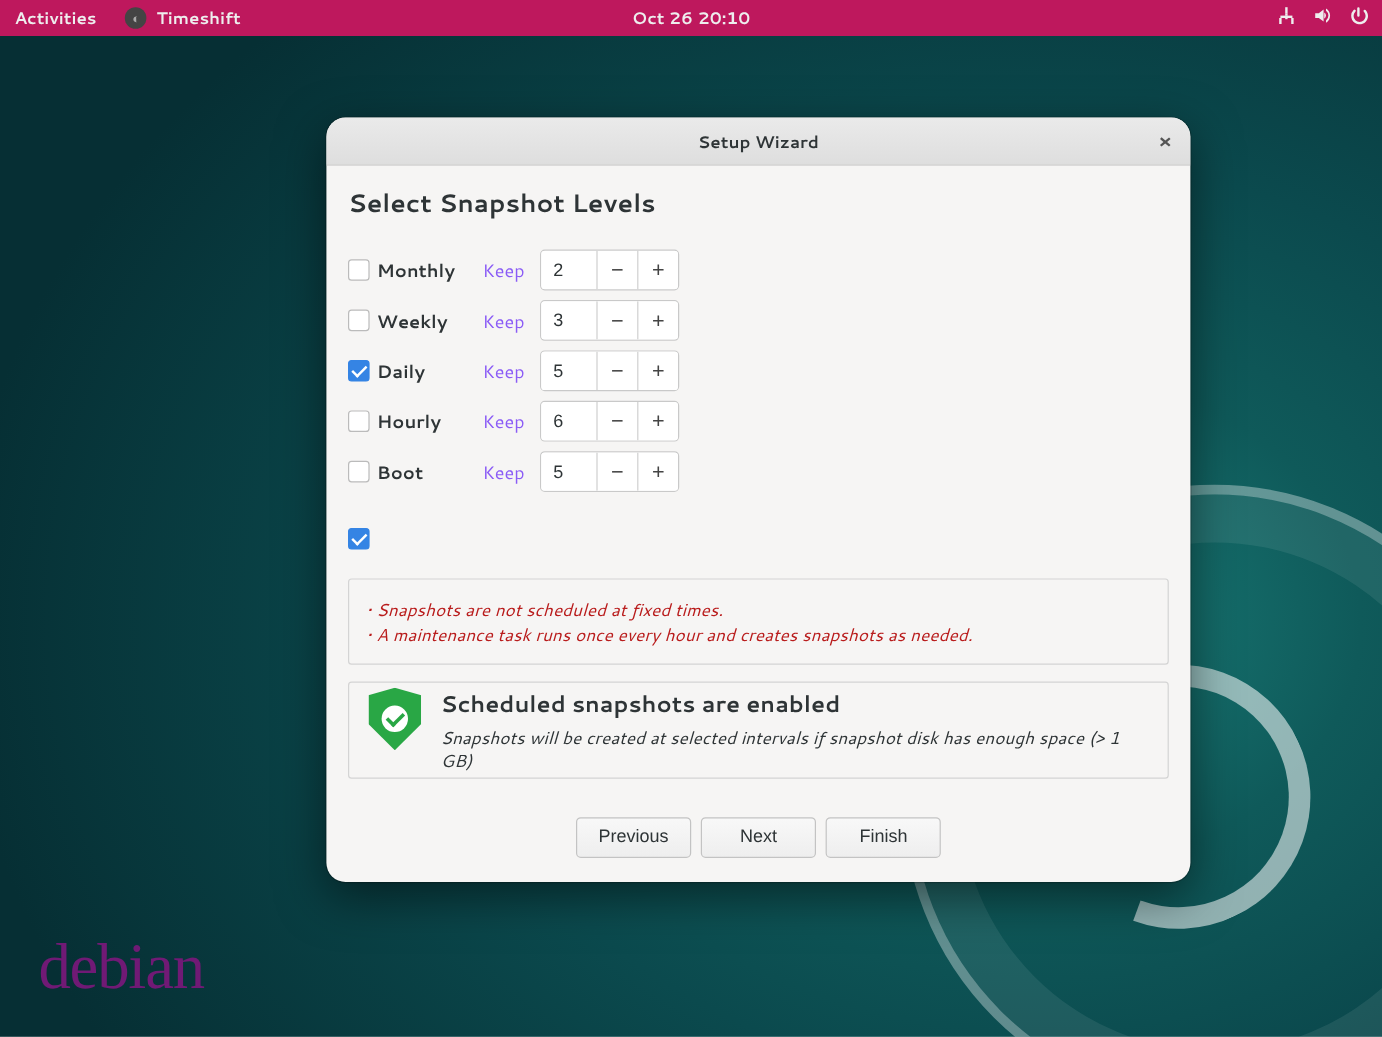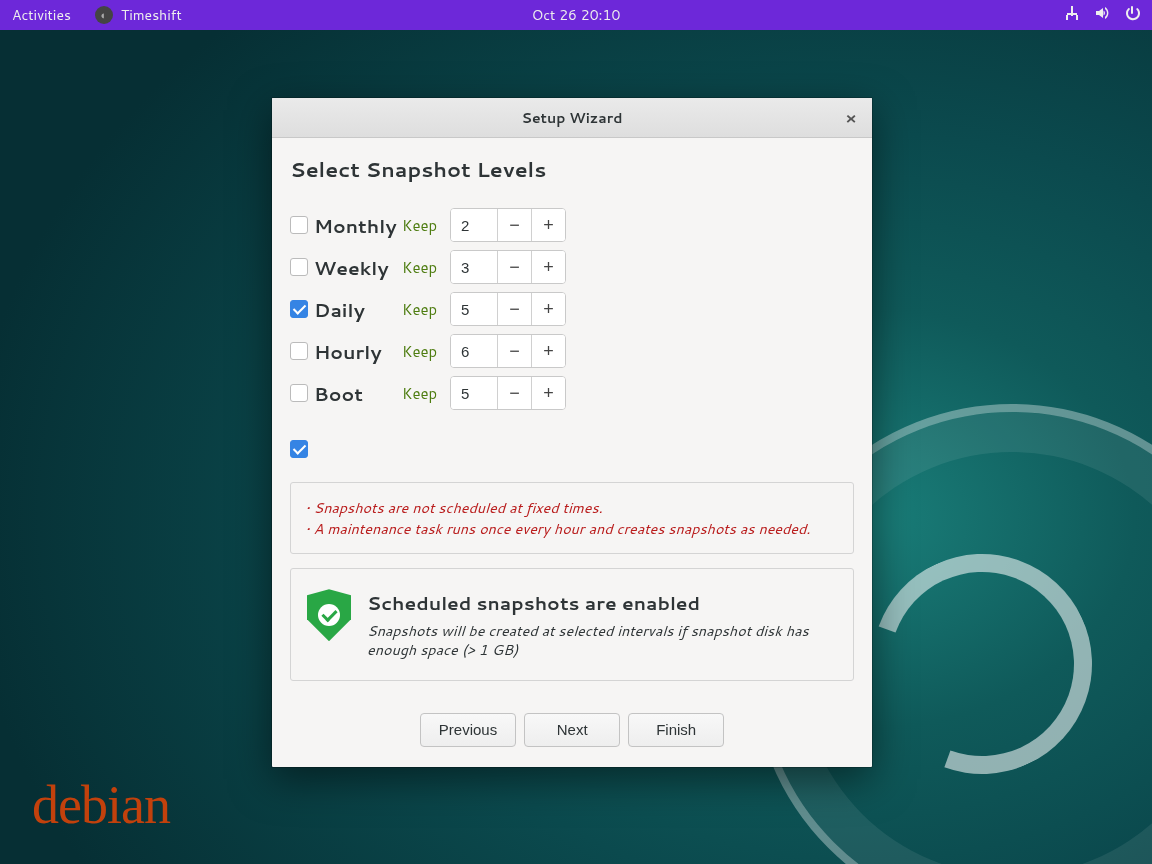--- a/index.html
+++ b/index.html
@@ -5,22 +5,22 @@
   * { box-sizing: border-box; margin: 0; padding: 0; }
   html, body { width: 1152px; height: 864px; overflow: hidden; font-family: "Cantarell", "Segoe UI", sans-serif; }
   body {
     background: radial-gradient(ellipse 900px 700px at 75% 60%, #1a7f7a 0%, #0f5a5a 30%, #0b4a4e 55%, #062f34 100%);
     position: relative;
     color: #2e3436;
   }
   
   .topbar {
     position: absolute; top:0; left:0; right:0; height:30px;
-    background: #6d28d9; color:#eee; display:flex; align-items:center;
-    font-size:14px; font-weight:400; padding:0 12px;
+    background: #be185d; color:#eee; display:flex; align-items:center;
+    font-size:14px; font-weight:700; padding:0 12px;
   }
   .topbar .left { display:flex; align-items:center; gap:24px; }
   .topbar .appmenu { display:flex; align-items:center; gap:8px; }
   .topbar .appmenu .appicon {
     width:18px; height:18px; border-radius:50%;
     background:#444; display:flex; align-items:center; justify-content:center;
     font-size:11px; color:#aaa;
   }
   .topbar .center { position:absolute; left:50%; transform:translateX(-50%); }
   .topbar .right { margin-left:auto; display:flex; align-items:center; gap:14px; }
@@ -33,51 +33,51 @@
     box-shadow: inset 0 0 0 40px rgba(255,255,255,0.08);
     pointer-events: none;
   }
   .swirl2 {
     position:absolute; right:60px; bottom:90px; width:220px; height:220px;
     border-radius:50%; border:18px solid rgba(255,255,255,0.55);
     border-left-color: transparent; transform: rotate(-25deg);
     pointer-events: none;
   }
   .debian {
-    position:absolute; left:32px; bottom:28px; color:#c2410c;
+    position:absolute; left:32px; bottom:28px; color:#701a75;
     font-family: "Times New Roman", serif; font-size:54px; letter-spacing:-1px;
     font-weight:400;
     pointer-events: none;
   }
 
   
   .dialog {
-    position:absolute; left:272px; top:98px; width:600px;
-    background:#f6f5f4; border-radius:1px;
+    position:absolute; left:272px; top:98px; width:720px;
+    background:#f6f5f4; border-radius:16px;
     box-shadow: 0 12px 40px rgba(0,0,0,0.5), 0 0 0 1px rgba(0,0,0,0.2);
     overflow:hidden;
   }
   .titlebar {
     height:40px; background:linear-gradient(#eaeaea,#dedede);
     border-bottom:1px solid #c8c8c8;
     display:flex; align-items:center; justify-content:center;
     position:relative; font-weight:700; font-size:14px; color:#2e3436;
   }
   .titlebar .close {
     position:absolute; right:10px; top:50%; transform:translateY(-50%);
     width:22px; height:22px; display:flex; align-items:center; justify-content:center;
     cursor:pointer; font-size:16px; color:#555;
   }
   .content { padding:16px 18px 0 18px; }
   .h1 { font-size:21px; font-weight:800; color:#2e3436; margin-bottom:20px; }
 
   .row { display:flex; align-items:center; height:42px; }
   .row .chk { margin-right:6px; }
-  .row .lvlname { width:88px; font-weight:700; font-size:19px; color:#2e3436; }
-  .row .keep { width:48px; font-size:15px; color:#4d7c0f; }
+  .row .lvlname { width:88px; font-weight:700; font-size:15px; color:#2e3436; }
+  .row .keep { width:48px; font-size:15px; color:#8b5cf6; }
   .spin { display:flex; align-items:stretch; height:34px; border:1px solid #c9c9c9; border-radius:4px; overflow:hidden; background:#fff; }
   .spin input {
     width:46px; border:none; outline:none; padding:0 10px; font-size:15px; color:#2e3436;
     background:#fff;
   }
   .spin button {
     width:34px; border:none; border-left:1px solid #d0d0d0; background:#fff;
     display:flex; align-items:center; justify-content:center; cursor:pointer;
     font-size:18px; color:#444;
   }
@@ -97,21 +97,21 @@
   .cron { display:flex; align-items:center; gap:6px; margin:26px 0 24px 0; font-size:15px; }
 
   .infobox {
     border:1px solid #d4d4d4; border-radius:3px; padding:14px 14px;
     font-style:italic; font-size:14.5px; color:#b91c1c; line-height:1.35;
     margin-bottom:14px;
   }
   .infobox div { margin:1px 0; }
 
   .statusbox {
-    border:1px solid #d4d4d4; border-radius:3px; padding:20px 16px;
+    border:1px solid #d4d4d4; border-radius:3px; padding:4px 16px;
     display:flex; gap:16px; align-items:flex-start; margin-bottom:18px;
   }
   .shield {
     width:44px; height:52px; flex-shrink:0;
     background:#29a745; position:relative;
     clip-path: polygon(50% 0%, 100% 12%, 100% 58%, 50% 100%, 0% 58%, 0% 12%);
     display:flex; align-items:center; justify-content:center;
   }
   .shield .ok {
     width:22px; height:22px; border-radius:50%; background:#fff;

